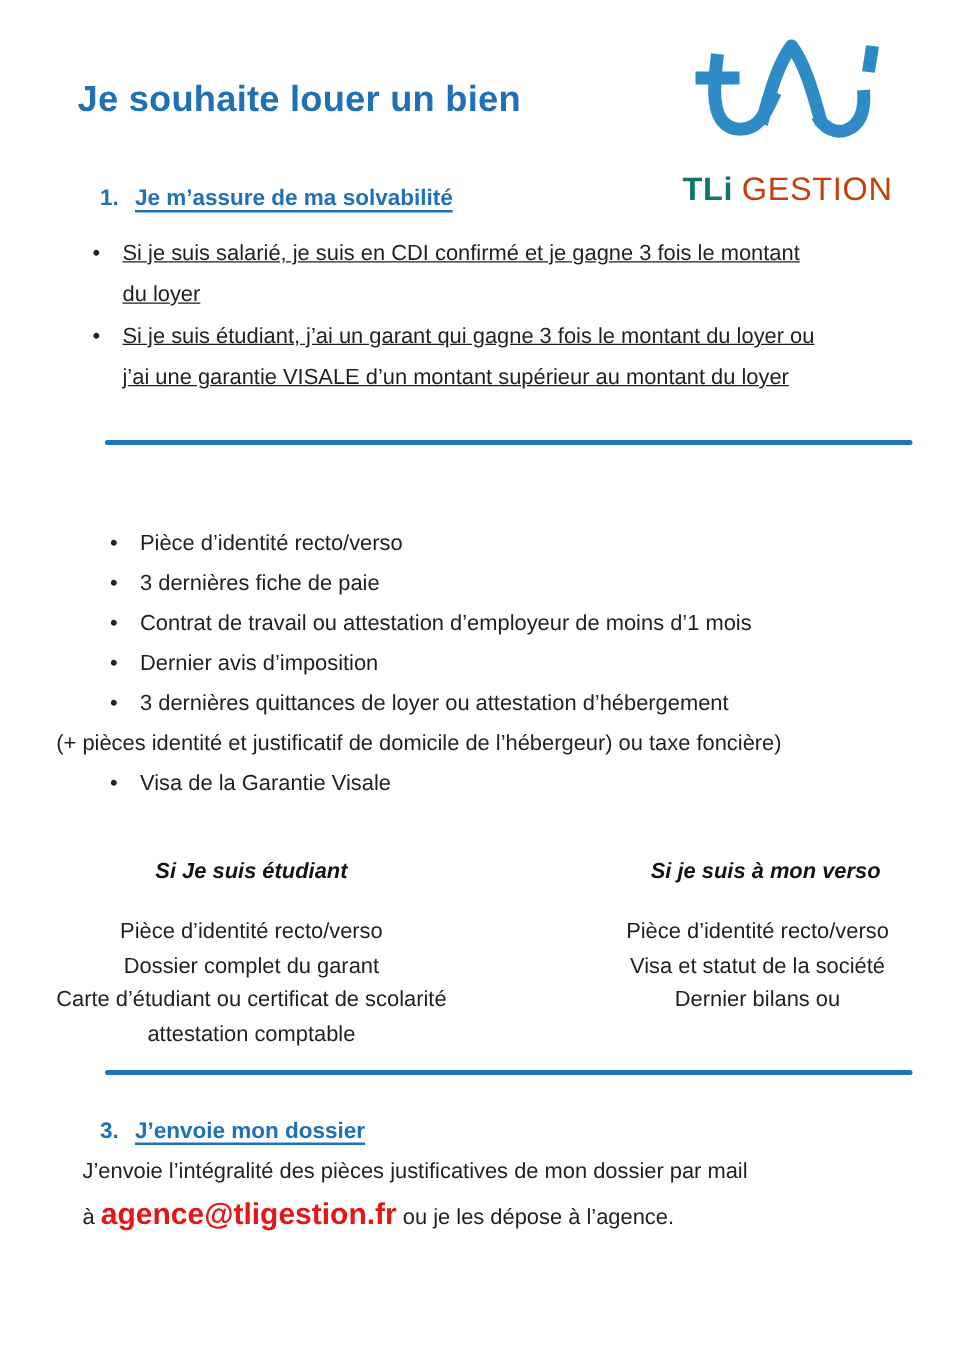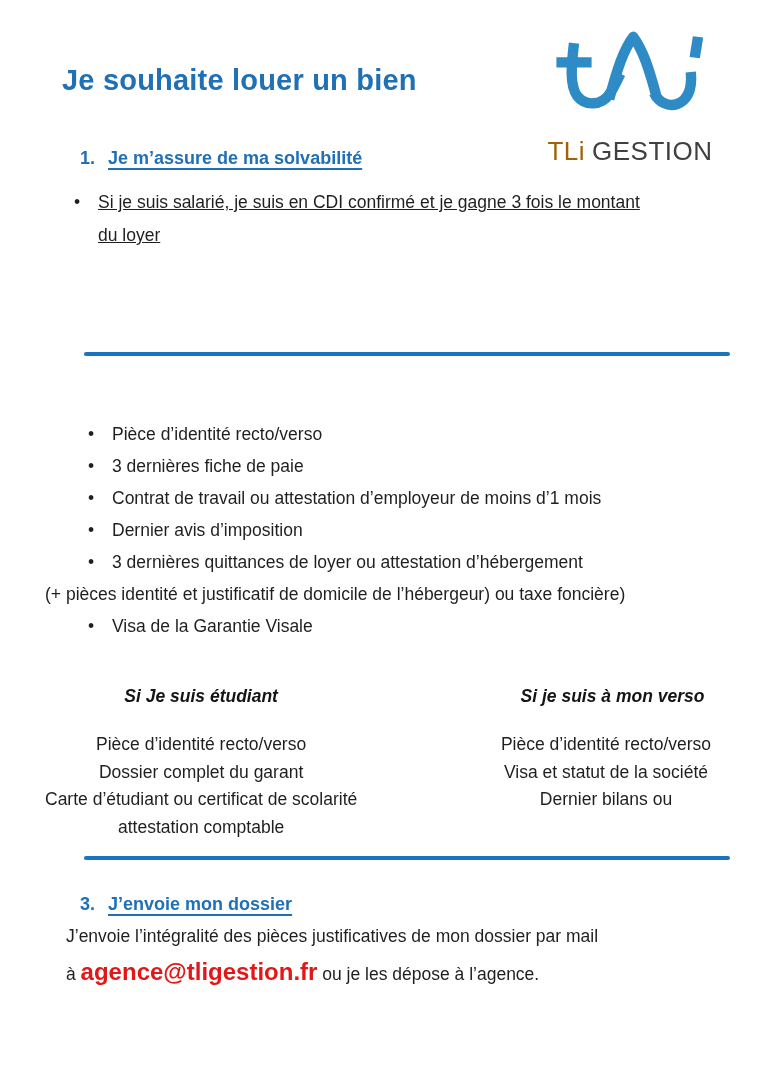--- a/index.html
+++ b/index.html
@@ -13,22 +13,22 @@
   }
   
   .page-title{
     position:absolute;left:62px;top:64px;margin:0;
     font-size:29px;font-weight:700;color:#2070B4;letter-spacing:.2px;
   }
   
   .logo{position:absolute;left:532px;top:16px;width:196px;text-align:center;}
   .logo svg{display:block;margin:0 auto;width:172px;height:120px;}
   .logo-text{font-size:26px;letter-spacing:.5px;white-space:nowrap;}
-  .logo-tli{color:#a16207;font-weight:400;}
-  .logo-gestion{color:#404040;font-weight:500;margin-left:7px;}
+  .logo-tli{color:#0f766e;font-weight:700;}
+  .logo-gestion{color:#c2410c;font-weight:500;margin-left:7px;}
   
   .sec-head{position:absolute;font-size:18px;font-weight:700;color:#2070B8;white-space:nowrap;}
   .sec-head .num{margin-right:13px;}
   .sec-head .txt{text-decoration:underline;text-decoration-thickness:2px;text-underline-offset:4px;}
   .sec1-head{left:80px;top:148px;}
   .sec2-head{left:72px;top:384px;}
   .sec3-head{left:80px;top:894px;}
   
   ul.bullets{list-style:none;margin:0;padding:0;}
   ul.bullets li{position:relative;padding-left:26px;font-size:17.5px;}
@@ -73,20 +73,21 @@
       <span class="logo-tli">TLi</span><span class="logo-gestion">GESTION</span>
     </div>
   </div>
 
   <div class="sec-head sec1-head">
     <span class="num">1.</span><span class="txt">Je m’assure de ma solvabilité</span>
   </div>
 
   <ul class="bullets s1-list">
     <li>Si je suis salarié, je suis en CDI confirmé et je gagne 3 fois le montant du loyer</li>
+    <li>Si je suis étudiant, j’ai un garant qui gagne 3 fois le montant du loyer ou j’ai une garantie VISALE d’un montant supérieur au montant du loyer</li>
   </ul>
 
   <div class="divider divider-1"></div>
 
 
   <div class="sec2-block">
     <ul class="bullets">
       <li>Pièce d’identité recto/verso</li>
       <li>3 dernières fiche de paie</li>
       <li>Contrat de travail ou attestation d’employeur de moins d’1 mois</li>

